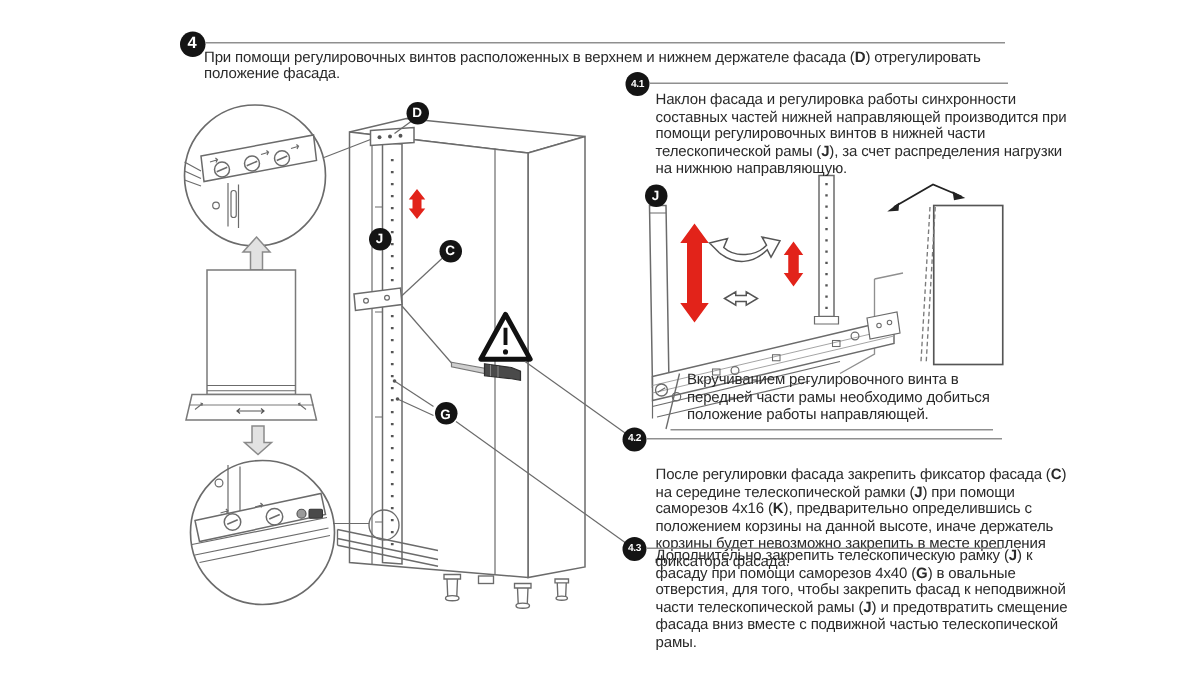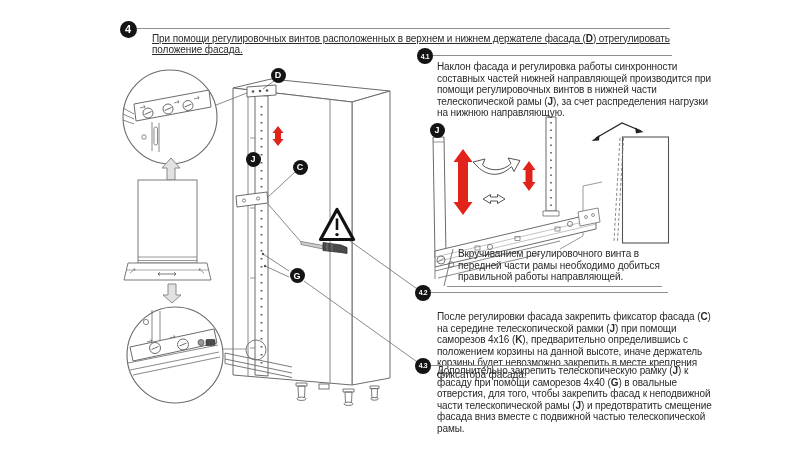--- a/index.html
+++ b/index.html
@@ -196,27 +196,27 @@
   </g>
 
   <g>
     <rect x="192.5" y="29" width="46" height="106" fill="#fff" stroke="#555" stroke-width="1.1"></rect>
     <path d="M190,30 L184,133 M193.5,30 L187.5,133" stroke="#7a7a7a" stroke-width="0.9" stroke-dasharray="3 2"></path>
   </g>
 </svg>
 
 <div class="marker m-big" style="left:119.5px;top:20.5px;">4</div>
 <div class="rule" style="left:137px;top:28px;width:533px;"></div>
-<div class="abs txt" style="left:152px;top:32.5px;width:524px;text-decoration:underline;">При помощи регулировочных винтов расположенных в верхнем и нижнем держателе фасада (<b>D</b>) отрегулировать положение фасада.</div>
+<div class="abs txt" style="left:136px;top:32.5px;width:524px;">При помощи регулировочных винтов расположенных в верхнем и нижнем держателе фасада (<b>D</b>) отрегулировать положение фасада.</div>
 
 <div class="marker m-sec" style="left:417px;top:48px;">4.1</div>
 <div class="rule" style="left:433px;top:55px;width:239px;"></div>
 <div class="abs txt" style="left:437px;top:61px;width:276px;">Наклон фасада и регулировка работы синхронности составных частей нижней направляющей произво­дится при помощи регулировочных винтов в нижней части телескопической рамы (<b>J</b>), за счет распреде­ления нагрузки на нижнюю направляющую.</div>
 
-<div class="abs txt" style="left:458px;top:248px;width:222px;">Вкручиванием регулировочного винта в передней части рамы необходимо добиться правильной работы направляющей.</div>
+<div class="abs txt" style="left:458px;top:248px;width:222px;">Вкручиванием регулировочного винта в передней части рамы необходимо добиться положение работы направляющей.</div>
 <div class="capline" style="left:447px;top:285.5px;width:215px;"></div>
 
 <div class="marker m-sec" style="left:415px;top:284.5px;">4.2</div>
 <div class="rule" style="left:431px;top:292px;width:237px;"></div>
 <div class="abs txt" style="left:437px;top:311px;width:282px;">После регулировки фасада закрепить фиксатор фасада (<b>C</b>) на середине телескопической рамки (<b>J</b>) при помощи саморезов 4x16 (<b>K</b>), предварительно определившись с положением корзины на данной высоте, иначе держатель корзины будет невозможно закрепить в месте крепления фиксатора фасада.</div>
 
 <div class="marker m-sec" style="left:415px;top:357.5px;">4.3</div>
 <div class="rule" style="left:431px;top:365px;width:237px;"></div>
 <div class="abs txt" style="left:437px;top:365px;width:286px;">Дополнительно закрепить телескопическую рамку (<b>J</b>) к фасаду при помощи саморезов 4x40 (<b>G</b>) в овальные отверстия, для того, чтобы закрепить фасад к неподвижной части телескопической рамы (<b>J</b>) и предотвратить смещение фасада вниз вместе с подвижной частью телескопической рамы.</div>
 

